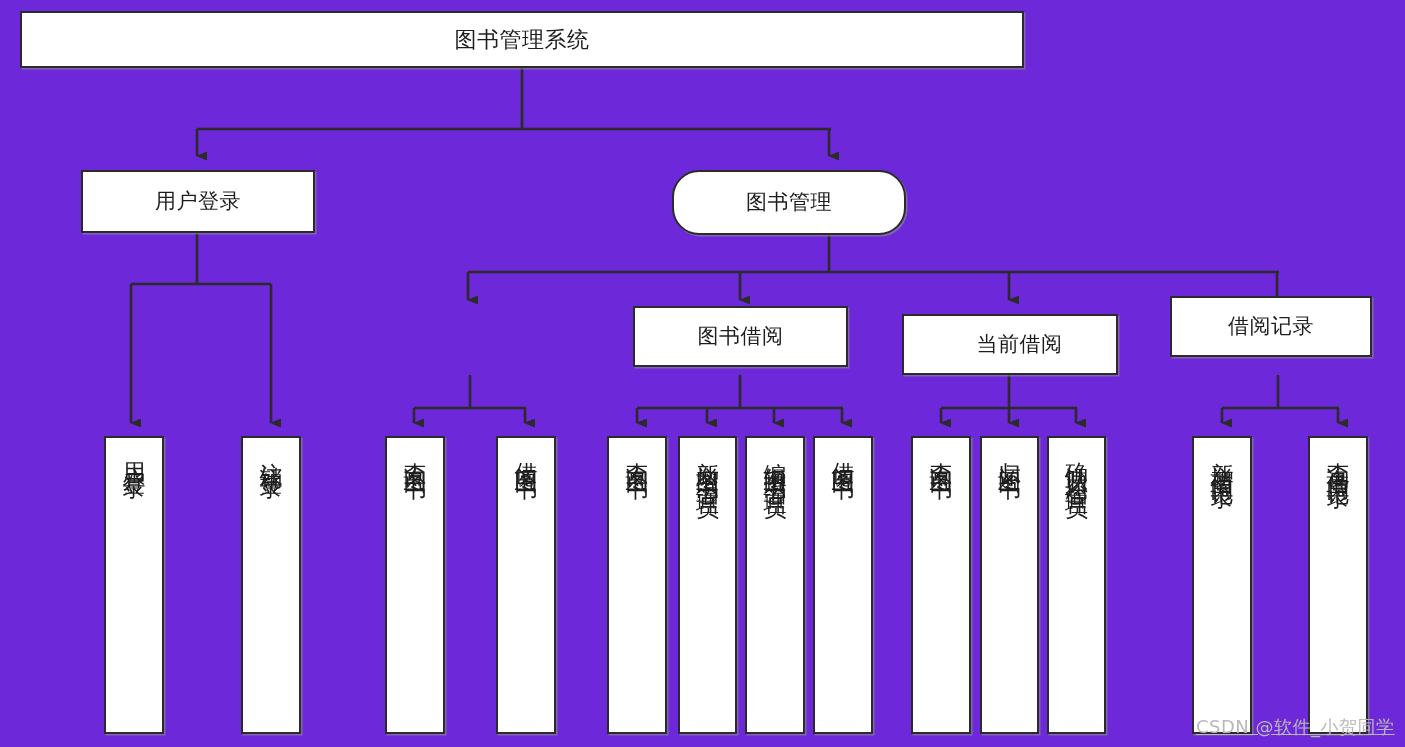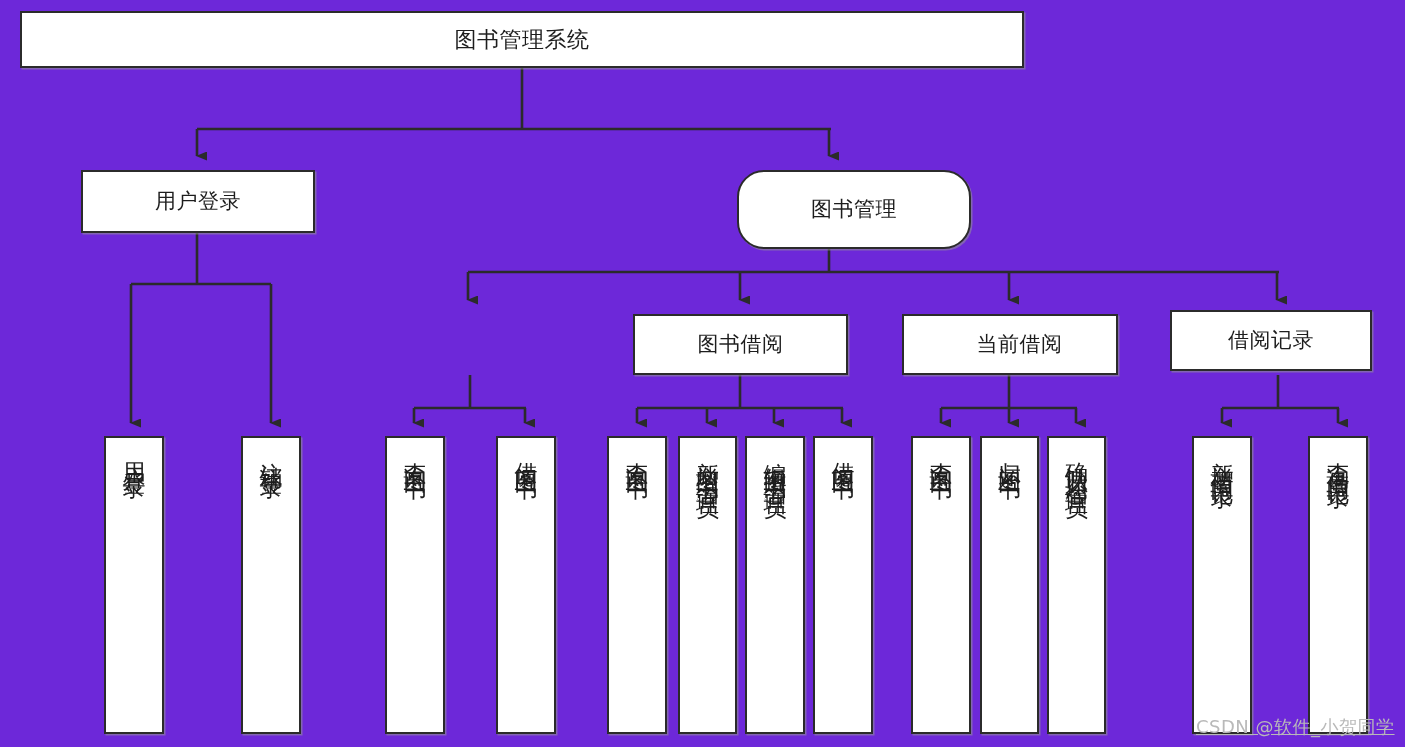--- a/index.html
+++ b/index.html
@@ -119,31 +119,31 @@
     </g>
   </svg>
 
   <div class="node h" id="n-root" style="left:20px;top:11px;width:1004px;height:57px;">
     <span class="lbl">图书管理系统</span>
   </div>
 
   <div class="node h" style="left:81px;top:170px;width:234px;height:63px;">
     <span class="lbl">用户登录</span>
   </div>
-  <div class="node h" style="left:737px;top:170px;width:234px;height:79px;border-radius:27px;">
+  <div class="node h" style="left:672px;top:170px;width:234px;height:65px;border-radius:27px;">
     <span class="lbl">图书管理</span>
   </div>
 
-  <div class="node h" style="left:633px;top:314px;width:215px;height:61px;">
+  <div class="node h" style="left:633px;top:306px;width:215px;height:61px;">
     <span class="lbl">图书借阅</span>
   </div>
   <div class="node h" style="left:902px;top:314px;width:216px;height:61px;padding-left:19px;">
     <span class="lbl">当前借阅</span>
   </div>
-  <div class="node h" style="left:1170px;top:310px;width:202px;height:61px;justify-content:center;">
+  <div class="node h" style="left:1170px;top:296px;width:202px;height:61px;justify-content:center;">
     <span class="lbl">借阅记录</span>
   </div>
 
   <div class="node v" style="left:104px;top:436px;width:60px;height:298px;">
     <span class="lbl">用户登录</span>
   </div>
   <div class="node v" style="left:241px;top:436px;width:60px;height:298px;">
     <span class="lbl">注销登录</span>
   </div>
 

